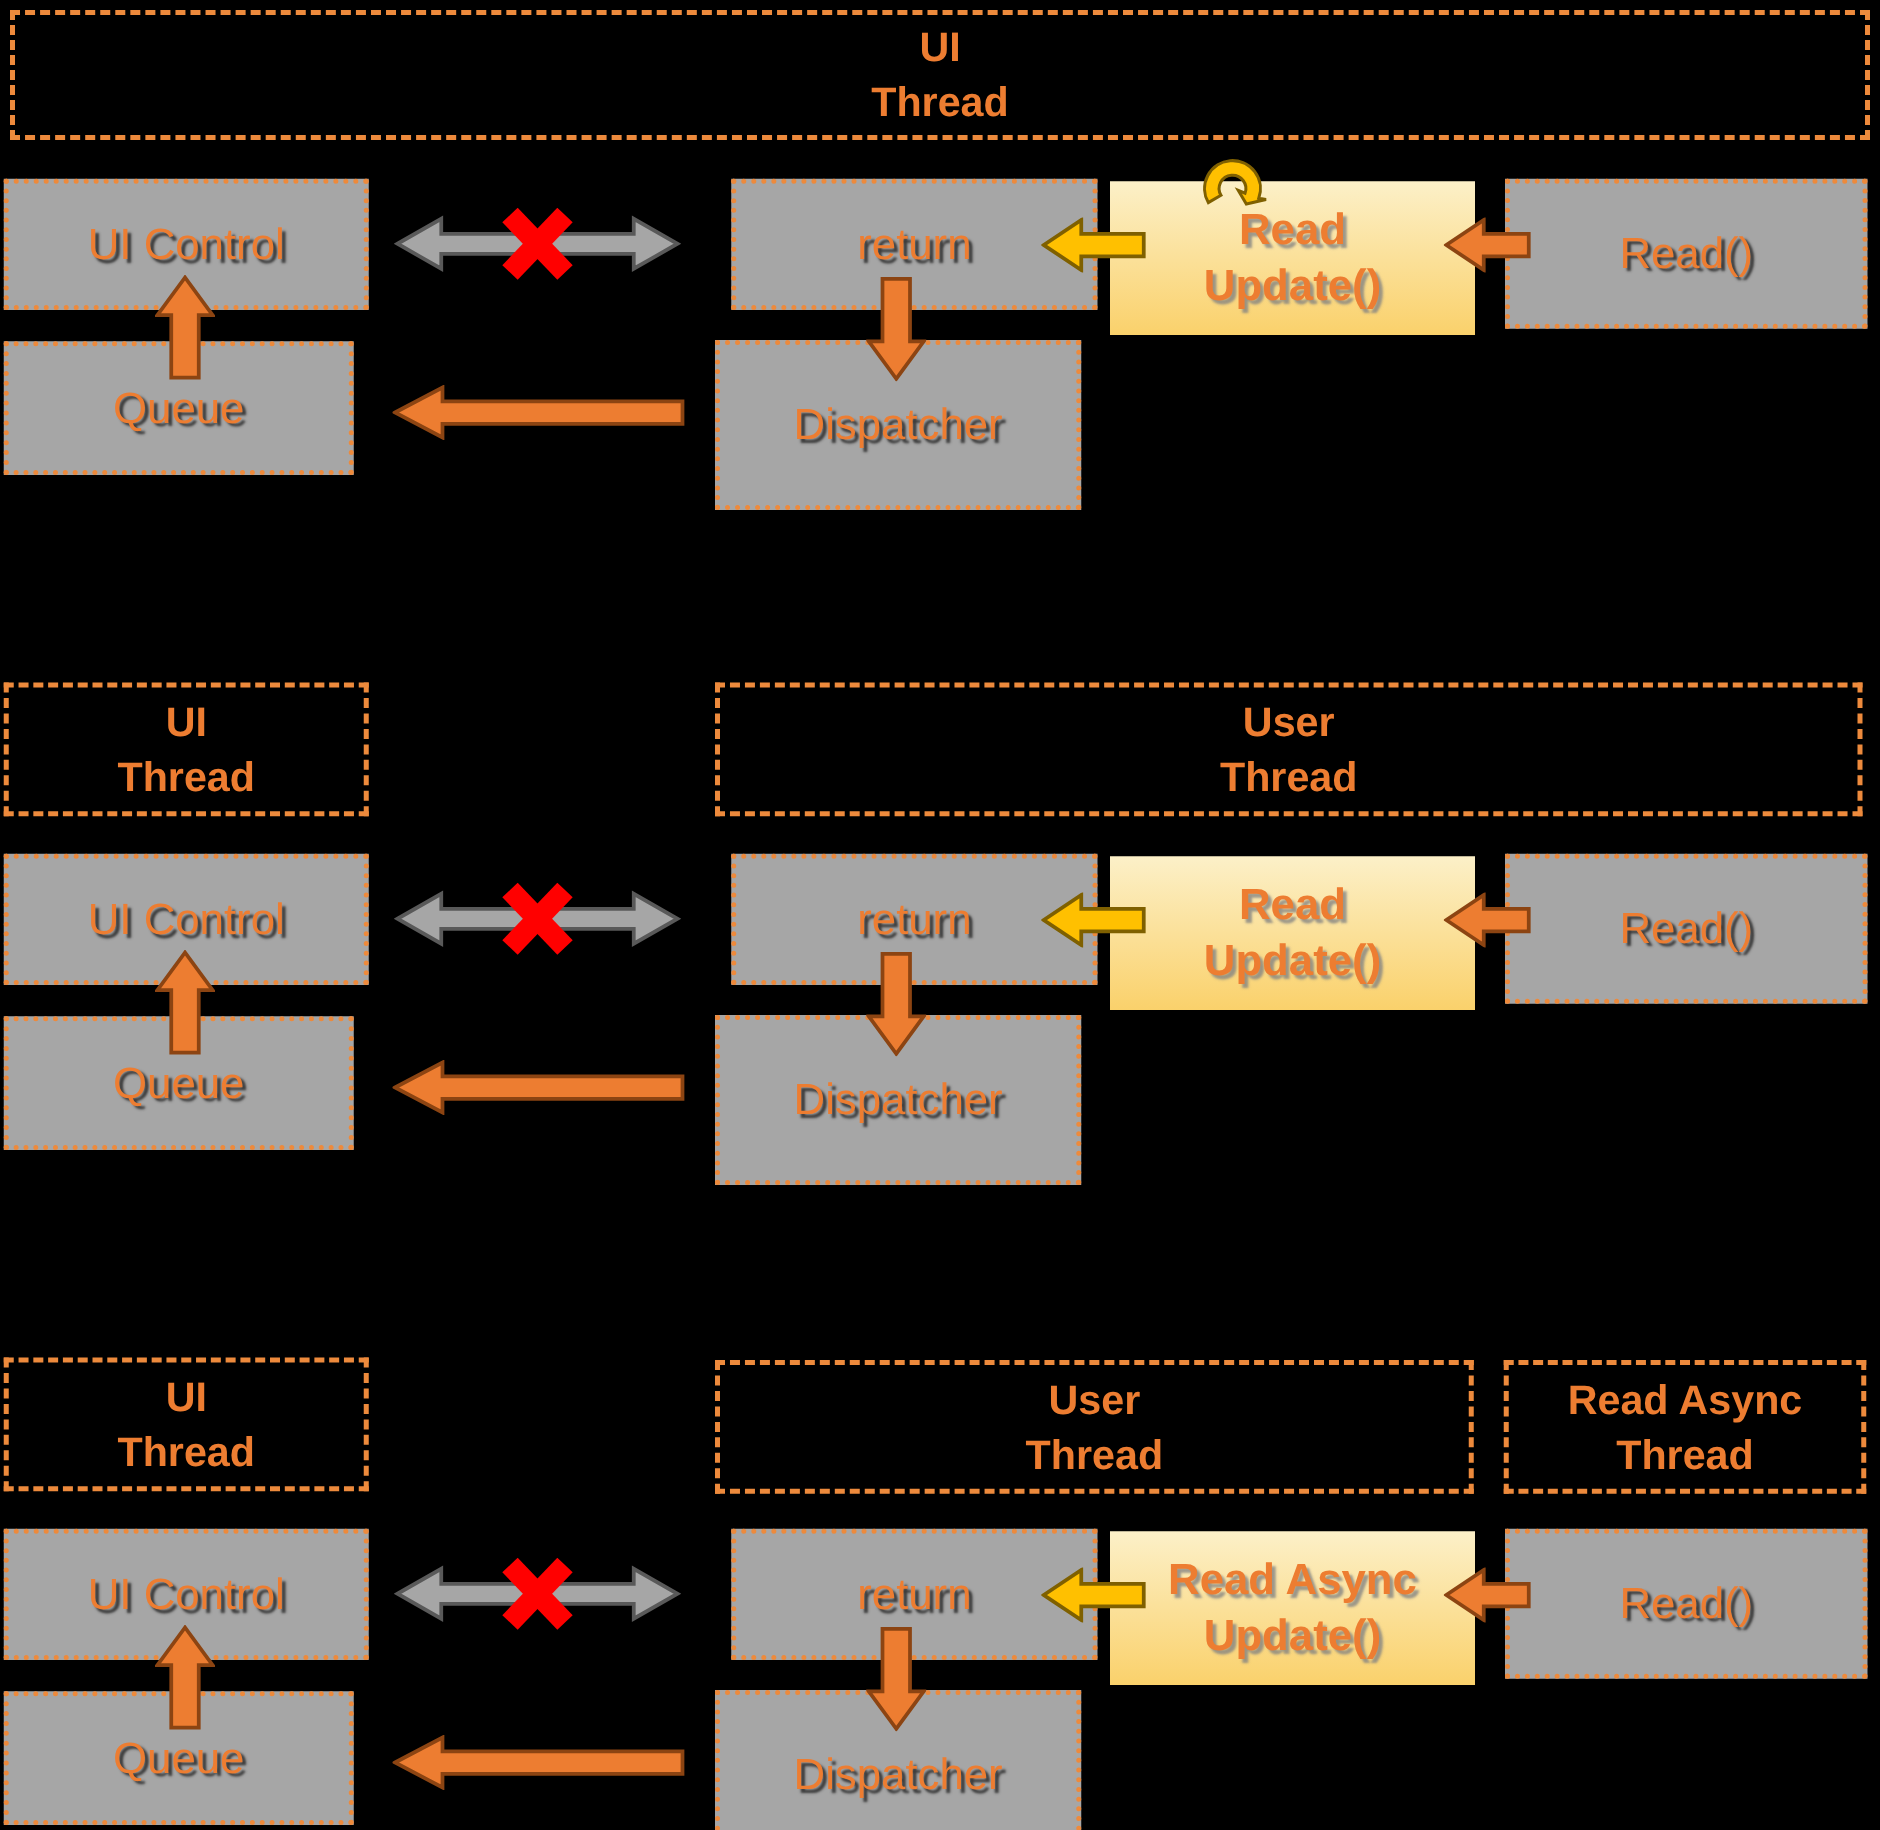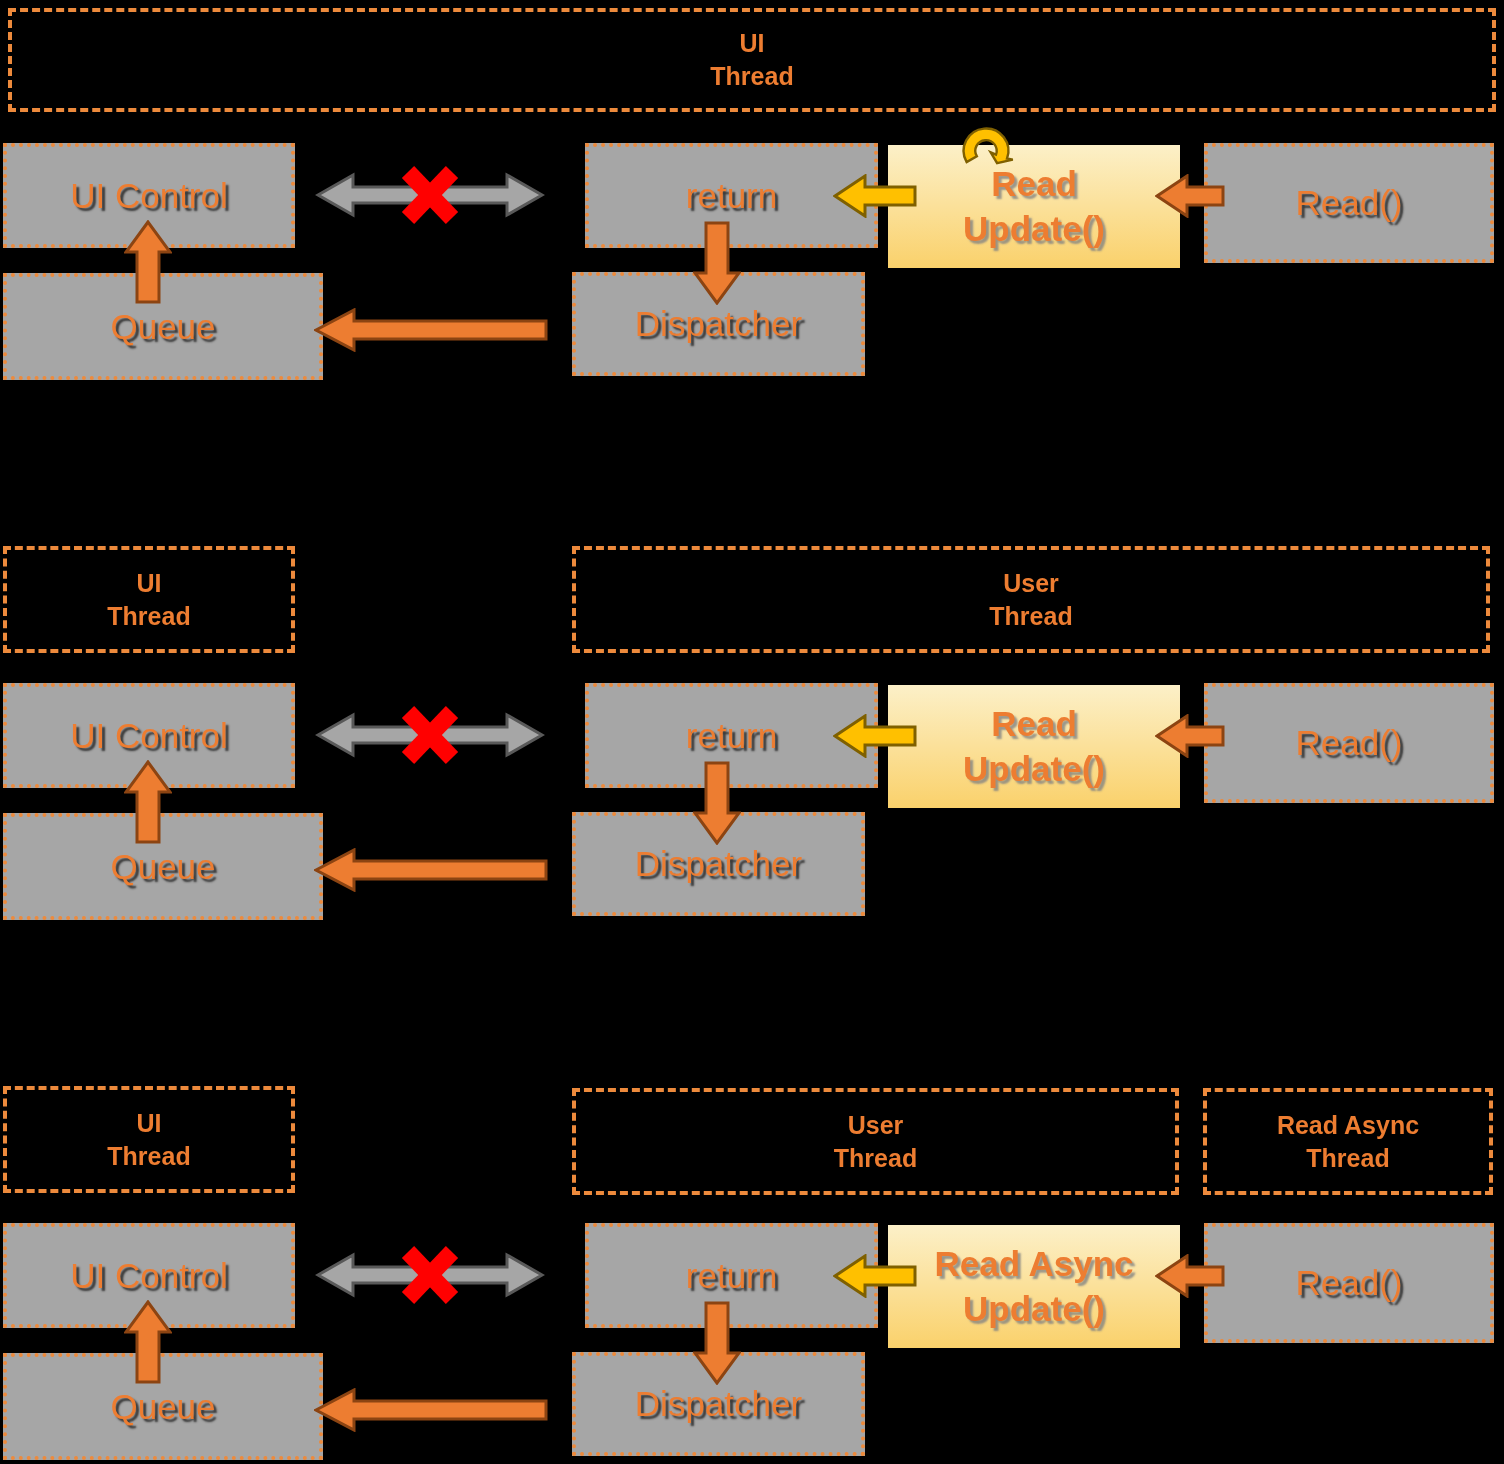--- a/index.html
+++ b/index.html
@@ -4,37 +4,37 @@
 <style>
   html,body{margin:0;padding:0;background:#000;}
   body{font-family:"Liberation Sans",sans-serif;}
   .canvas{position:relative;width:1504px;height:1464px;background:var(--bg,#000);overflow:hidden;}
   .sec{position:absolute;left:0;top:0;width:100%;height:100%;}
 
   
   .hdr{position:absolute;box-sizing:border-box;background:#000;
        border:4px dashed var(--box-border);
        display:flex;flex-direction:column;align-items:center;justify-content:center;
-       color:var(--accent);font-weight:bold;font-size:25px;line-height:1.32;text-align:center;}
+       color:var(--accent);font-weight:bold;font-size:33px;line-height:1.32;text-align:center;}
   .h-full{left:8px;top:calc(var(--base) + 8px);width:1488px;height:104px;}
   .h-ui{left:3px;top:calc(var(--base) + 6px);width:292px;height:107px;}
   .h-user-wide{left:572px;top:calc(var(--base) + 6px);width:918px;height:107px;}
   .h-user{left:572px;top:calc(var(--base) + 8px);width:607px;height:107px;}
   .h-async{left:1203px;top:calc(var(--base) + 8px);width:290px;height:107px;}
 
   
   .box{position:absolute;box-sizing:border-box;background:var(--box-gray);
        border:4px dotted var(--box-border);
        display:flex;align-items:center;justify-content:center;
        color:var(--accent);font-weight:normal;font-size:35px;
        text-shadow:3px 3px 2px rgba(45,45,45,0.9);}
   .c-ui-control{left:3px;top:calc(var(--base) + 143px);width:292px;height:105px;}
-  .c-queue{left:3px;top:calc(var(--base) + 273px);width:320px;height:107px;align-items:center;}
+  .c-queue{left:3px;top:calc(var(--base) + 273px);width:280px;height:107px;align-items:center;}
   .c-return{left:585px;top:calc(var(--base) + 143px);width:293px;height:105px;}
-  .c-dispatcher{left:572px;top:calc(var(--base) + 272px);width:293px;height:104px;}
+  .c-dispatcher{left:572px;top:calc(var(--base) + 272px);width:293px;height:136px;}
   .c-read{left:1204px;top:calc(var(--base) + 143px);width:290px;height:120px;}
 
   
   .ybox{position:absolute;box-sizing:border-box;border:none;
         background:linear-gradient(180deg,var(--update-grad-top),var(--update-grad-bottom));
         display:flex;flex-direction:column;align-items:center;justify-content:center;
         color:var(--accent);font-weight:bold;font-size:35px;line-height:1.26;text-align:center;
         text-shadow:3px 3px 2px rgba(130,130,130,0.8);}
   .c-update{left:888px;top:calc(var(--base) + 145px);width:292px;height:123px;z-index:2;}
 

